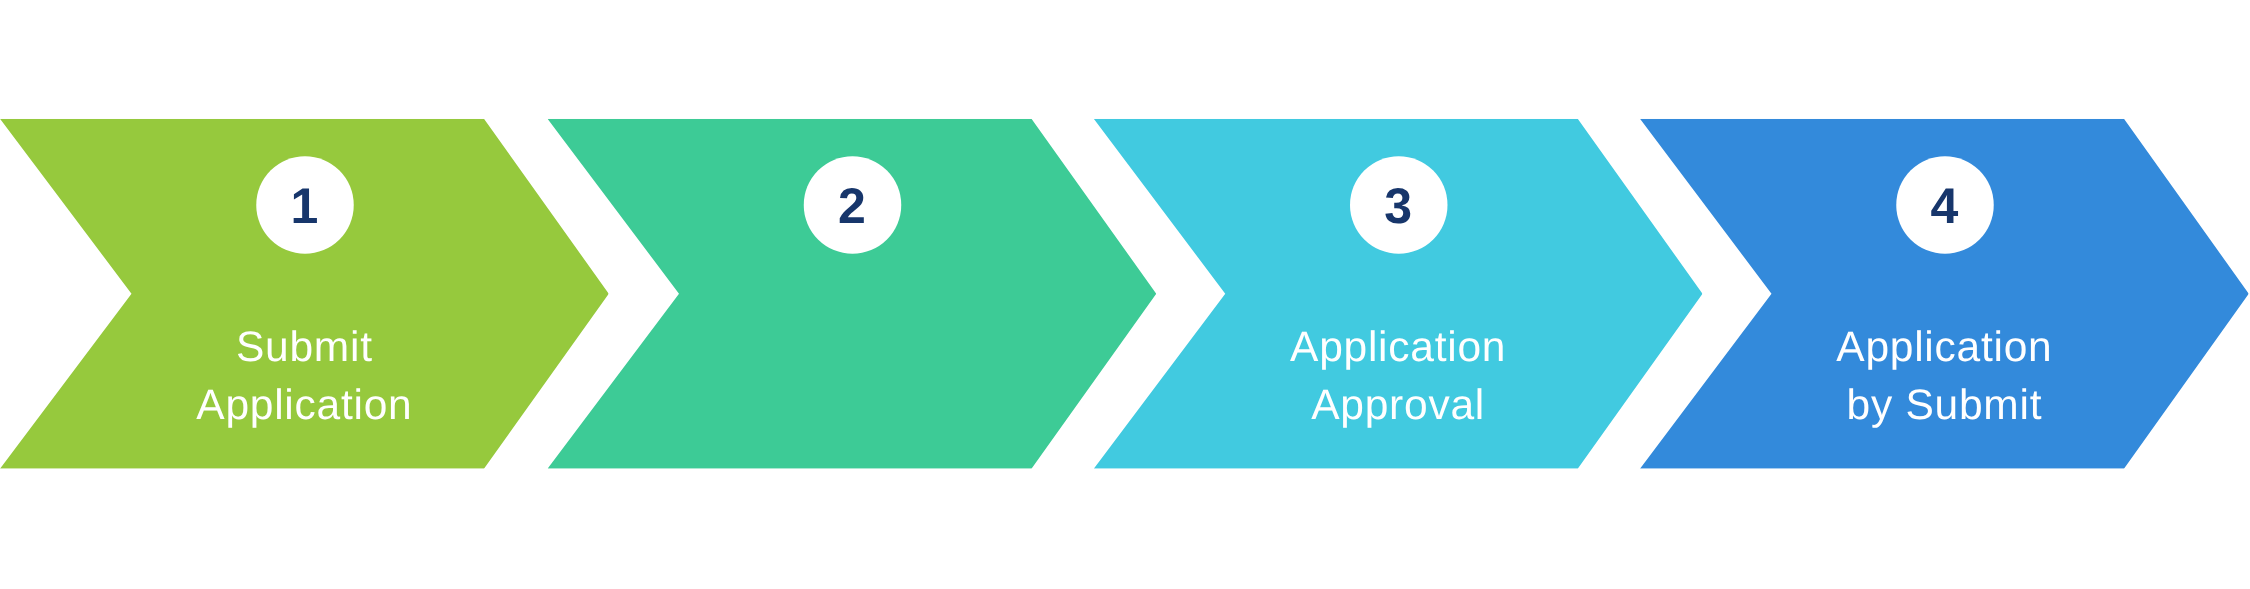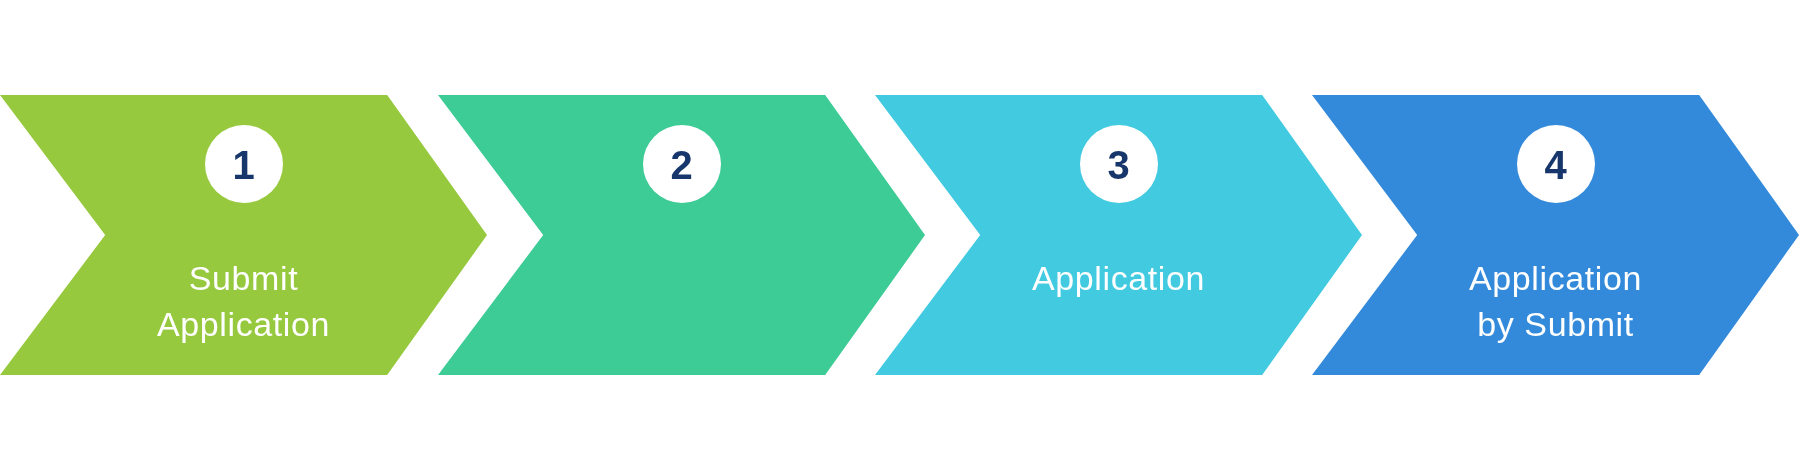--- a/index.html
+++ b/index.html
@@ -85,20 +85,21 @@
       <span class="num">2</span>
     </div>
   </div>
 
   <div class="chevron" style="background-color: rgb(65, 202, 224);">
     <div class="num-circle">
       <span class="num">3</span>
     </div>
     <div class="step-label">
       <span class="line">Application</span>
+      <span class="line">Approval</span>
     </div>
   </div>
 
   <div class="chevron" style="background-color: rgb(51, 138, 219);">
     <div class="num-circle">
       <span class="num">4</span>
     </div>
     <div class="step-label">
       <span class="line">Application</span>
       <span class="line">by Submit</span>

